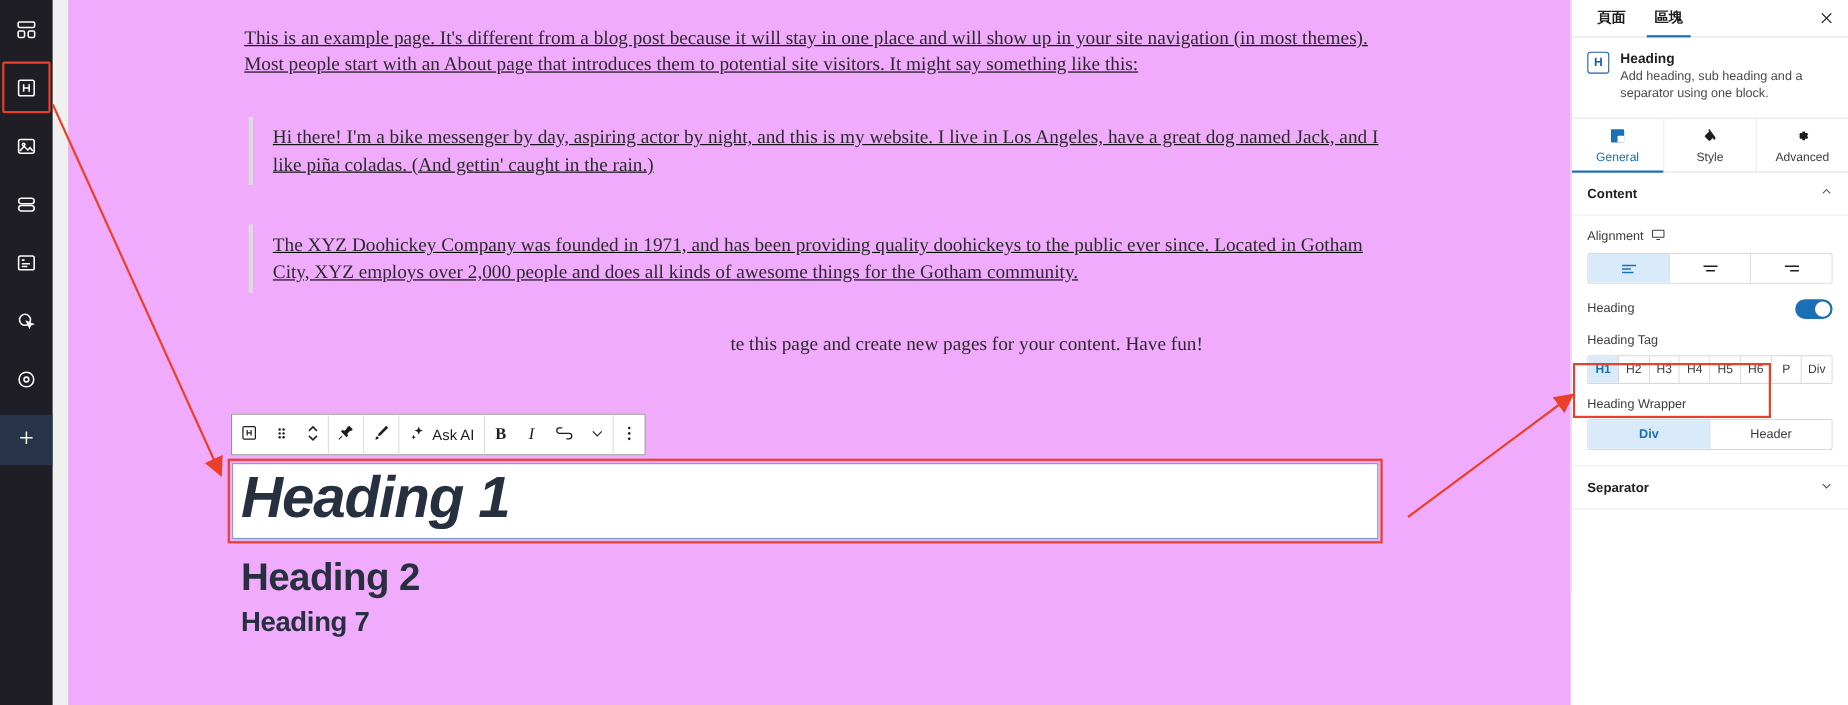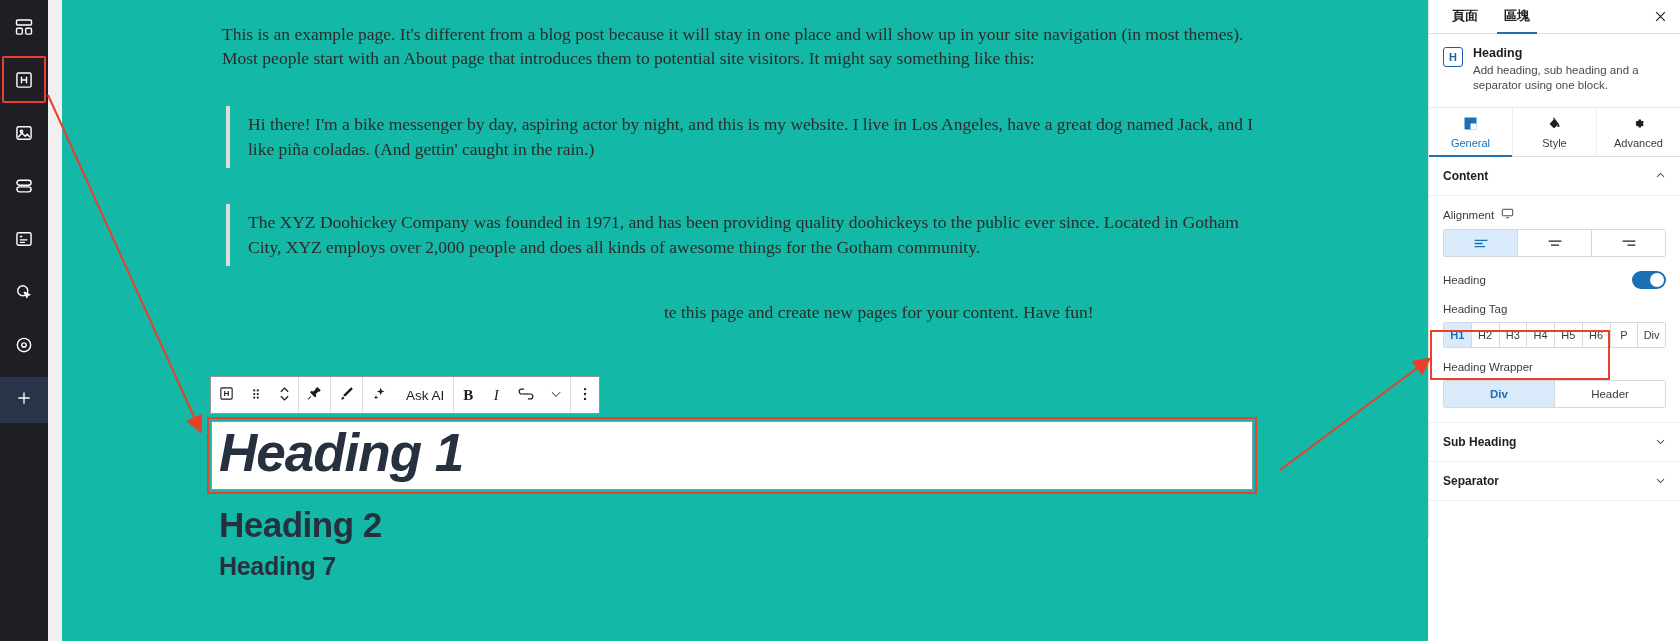--- a/index.html
+++ b/index.html
@@ -37,22 +37,23 @@
   }
 
   
   #canvas-wrap {
     position:absolute; left:48px; top:0; right:252px; bottom:0;
     background:#f0f0f1;
     overflow:hidden;
   }
   #canvas {
     position:absolute; left:14px; top:0; right:0; bottom:0;
-    background:#14b8a6;
+    background:#f0abfc;
     padding:22px 0 0 0;
+    text-decoration:underline;
   }
   .doc { padding-left:160px; padding-right:170px; }
   p.body-text {
     font-family:"Liberation Serif", serif;
     font-size:17.5px; line-height:24px; color:#2b2b2b;
     margin:0 0 0 0;
   }
   .quote {
     border-left:4px solid #dcdcde;
     padding:6px 0 6px 18px;
@@ -83,21 +84,21 @@
     z-index:30;
     font-size:13px;
   }
   .tb-group { display:flex; align-items:stretch; border-right:1px solid #ddd; }
   .tb-group:last-child { border-right:none; }
   .tb-btn {
     display:flex; align-items:center; justify-content:center;
     min-width:28px; padding:0 7px;
     cursor:pointer; color:#1e1e1e;
   }
-  .tb-btn.wide { padding:0 9px; gap:18px; font-size:13.5px; }
+  .tb-btn.wide { padding:0 9px; gap:5px; font-size:13.5px; }
   .tb-btn.bold { font-weight:700; font-size:15px; font-family:"Liberation Serif",serif; }
   .tb-btn.ital { font-style:italic; font-size:15px; font-family:"Liberation Serif",serif; }
 
   
   #heading-block-outer {
     position:absolute; left:207px; top:417px; width:1050px; height:77px;
     border:2px solid #e8402a;
     z-index:20;
     pointer-events:none;
   }
@@ -549,28 +550,20 @@
   <div class="field" style="padding-top:13px;">
     <div class="field-label">Heading Wrapper</div>
     <div class="seg">
       <div class="on">Div</div>
       <div>Header</div>
     </div>
   </div>
 
   <div class="divline"></div>
 
-  <div class="sec-header">
-    <span>Sub Heading</span>
-    <span class="chev">
-      <svg width="11" height="11" viewBox="0 0 16 16" fill="none" stroke="#555" stroke-width="1.5">
-        <path d="M3 6l5 5 5-5"></path>
-      </svg>
-    </span>
-  </div>
 
   <div class="sec-header">
     <span>Separator</span>
     <span class="chev">
       <svg width="11" height="11" viewBox="0 0 16 16" fill="none" stroke="#555" stroke-width="1.5">
         <path d="M3 6l5 5 5-5"></path>
       </svg>
     </span>
   </div>
 </div>

